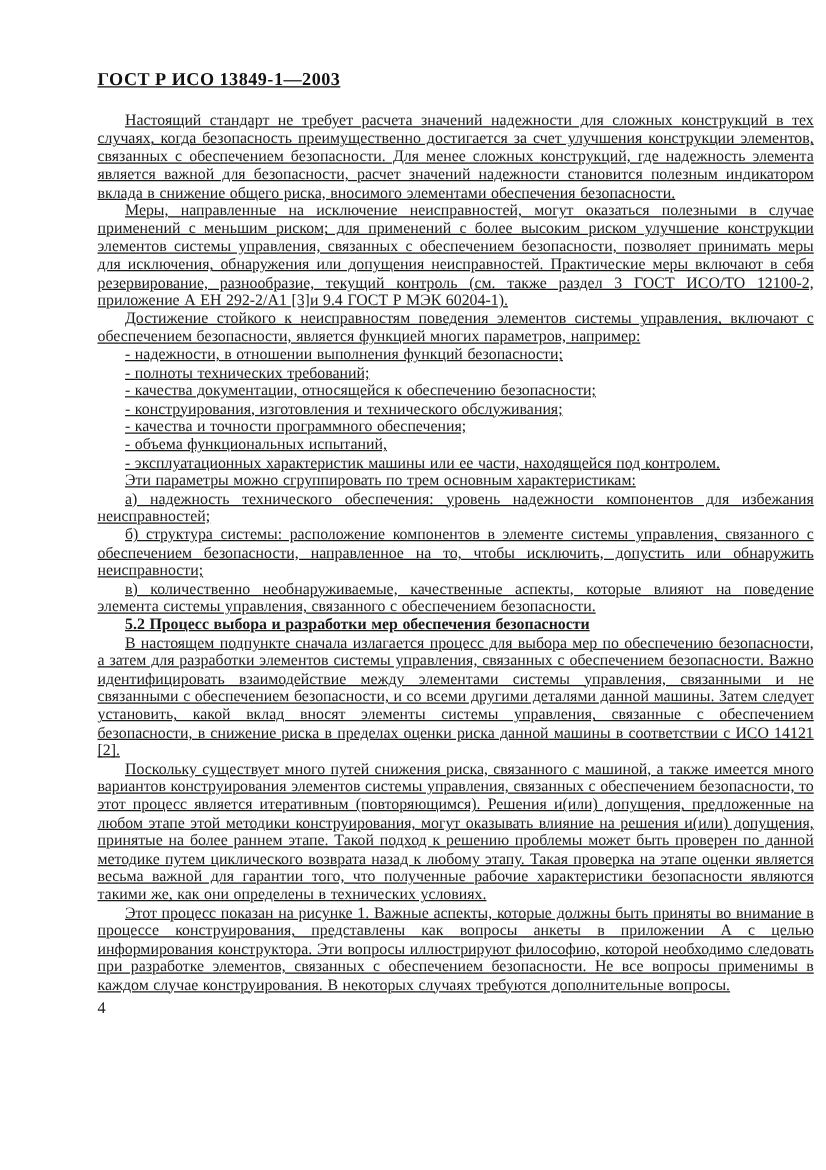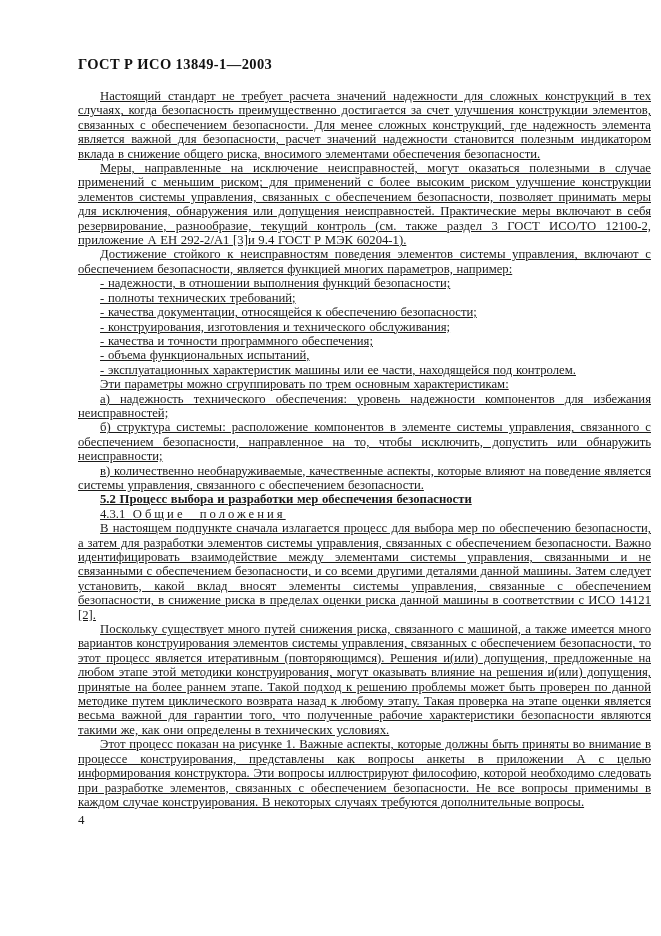--- a/index.html
+++ b/index.html
@@ -22,20 +22,21 @@
     right: 10px;
     bottom: 0;
   }
   .running-header {
     font-weight: bold;
     font-size: 14.5px;
     letter-spacing: 0.4px;
     color: #111;
     margin: 0 0 16px 0;
     white-space: nowrap;
+    text-decoration: underline;
   }
   .doc-body {
     font-size: 12.7px;
     line-height: 14.4px;
     text-align: justify;
     word-spacing: 0.5px;
   }
   .blk {
     margin: 0;
     text-indent: 22px;
@@ -68,22 +69,21 @@
       <div class="blk li">- надежности, в отношении выполнения функций безопасности;</div>
       <div class="blk li">- полноты технических требований;</div>
       <div class="blk li">- качества документации, относящейся к обеспечению безопасности;</div>
       <div class="blk li">- конструирования, изготовления и технического обслуживания;</div>
       <div class="blk li">- качества и точности программного обеспечения;</div>
       <div class="blk li">- объема функциональных испытаний,</div>
       <div class="blk li">- эксплуатационных характеристик машины или ее части, находящейся под контролем.</div>
       <div class="blk p">Эти параметры можно сгруппировать по трем основным характеристикам:</div>
       <div class="blk p">а) надежность технического обеспечения: уровень надежности компонентов для избежания неисправностей;</div>
       <div class="blk p">б) структура системы: расположение компонентов в элементе системы управления, связанного с обеспечением безопасности, направленное на то, чтобы исключить, допустить или обнаружить неисправности;</div>
-      <div class="blk p">в) количественно необнаруживаемые, качественные аспекты, которые влияют на поведение является системы управления, связанного с обеспечением безопасности.</div>
+      <div class="blk p">в) количественно необнаруживаемые, качественные аспекты, которые влияют на поведение элемента системы управления, связанного с обеспечением безопасности.</div>
       <div class="blk h-bold">5.2 Процесс выбора и разработки мер обеспечения безопасности</div>
-      <div class="blk h-spaced"><span>4.3.1&nbsp;</span><span>&nbsp;</span><span class="spaced">Общие положения</span></div>
       <div class="blk p">В настоящем подпункте сначала излагается процесс для выбора мер по обеспечению безопасности, а затем для разработки элементов системы управления, связанных с обеспечением безопасности. Важно идентифицировать взаимодействие между элементами системы управления, связанными и не связанными с обеспечением безопасности, и со всеми другими деталями данной машины. Затем следует установить, какой вклад вносят элементы системы управления, связанные с обеспечением безопасности, в снижение риска в пределах оценки риска данной машины в соответствии с ИСО 14121 [2].</div>
       <div class="blk p">Поскольку существует много путей снижения риска, связанного с машиной, а также имеется много вариантов конструирования элементов системы управления, связанных с обеспечением безопасности, то этот процесс является итеративным (повторяющимся). Решения и(или) допущения, предложенные на любом этапе этой методики конструирования, могут оказывать влияние на решения и(или) допущения, принятые на более раннем этапе. Такой подход к решению проблемы может быть проверен по данной методике путем циклического возврата назад к любому этапу. Такая проверка на этапе оценки является весьма важной для гарантии того, что полученные рабочие характеристики безопасности являются такими же, как они определены в технических условиях.</div>
       <div class="blk p">Этот процесс показан на рисунке 1. Важные аспекты, которые должны быть приняты во внимание в процессе конструирования, представлены как вопросы анкеты в приложении А с целью информирования конструктора. Эти вопросы иллюстрируют философию, которой необходимо следовать при разработке элементов, связанных с обеспечением безопасности. Не все вопросы применимы в каждом случае конструирования. В некоторых случаях требуются дополнительные вопросы.</div>
     </div>
 
   <div class="doc-body page-number">4</div>
 </div>
 
 </body></html>

